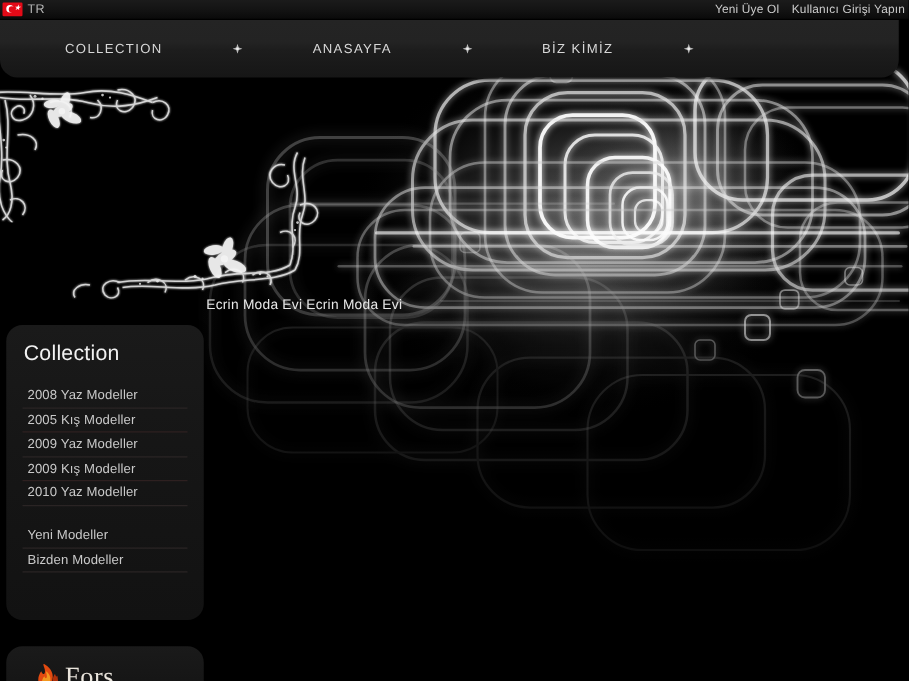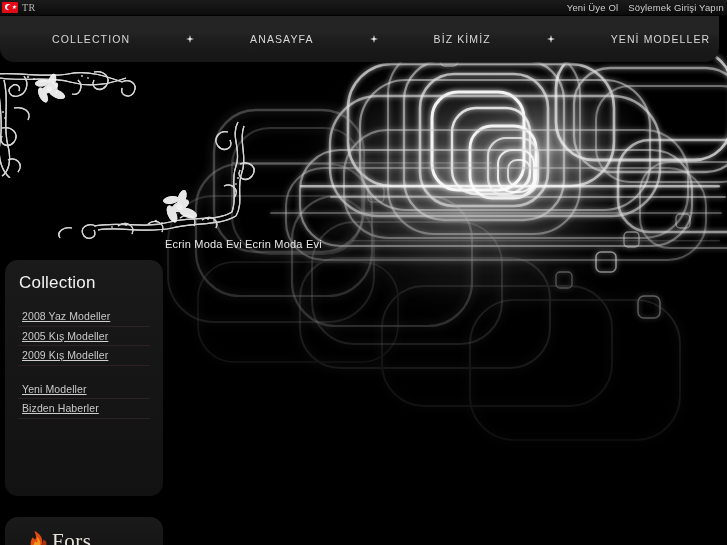--- a/index.html
+++ b/index.html
@@ -80,21 +80,20 @@
     width: 0; height: 0;
     color: #fff;
     font-size: 6px;
     line-height: 4px;
   }
   #lang-label {
     font-size: 10px;
     color: #b4b4b4;
     letter-spacing: .3px;
     line-height: 12px;
-    font-family: Liberation Serif, serif;
   }
   #top-links {
     margin-left: auto;
     display: flex;
     align-items: flex-start;
     gap: 10px;
     padding-right: 3px;
   }
   #top-links a {
     font-size: 9.5px;
@@ -184,21 +183,21 @@
     padding: 0 0 0 14px;
     font-weight: normal;
     margin: 0 0 13px 0;
     line-height: 22px;
   }
   .panel-list {
     list-style: none;
     margin: 0;
     padding: 0 13px 0 13px;
   }
-  .panel-list li { margin: 0; padding: 0; text-decoration: underline; }
+  .panel-list li { margin: 0; padding: 0; }
   .panel-link {
     display: block;
     font-size: 10.5px;
     color: #c9c9c9;
     text-decoration: none;
     line-height: 18.6px;
     height: 18.6px;
     letter-spacing: .1px;
     border-bottom: 1px solid #2a2424;
     padding-left: 4px;
@@ -433,21 +432,21 @@
 
   <div id="topbar">
     <div id="lang-group">
       <span class="tr-flag">
           <i class="tr-star">★</i>
         </span>
       <span id="lang-label">TR</span>
     </div>
     <div id="top-links">
       <a href="#">Yeni Üye Ol</a>
-      <a href="#">Söylemek Girişi Yapın</a>
+      <a href="#">Kullanıcı Girişi Yapın</a>
     </div>
   </div>
 
   <nav id="navbar">
     <div class="nav-inner">
       <a class="nav-item" href="#">COLLECTION</a>
       <span class="nav-gap-a"></span>
       <span class="nav-sep">
         <svg width="8" height="8" viewBox="0 0 8 8" xmlns="http://www.w3.org/2000/svg">
           <path d="M4 0 L5 3 L8 4 L5 5 L4 8 L3 5 L0 4 L3 3 Z" fill="#b9b9b9"></path>
@@ -466,21 +465,20 @@
       <span class="nav-gap-a"></span>
       <a class="nav-item" href="#">BİZ KİMİZ</a>
       <span class="nav-gap-b"></span>
       <span class="nav-sep">
         <svg width="8" height="8" viewBox="0 0 8 8" xmlns="http://www.w3.org/2000/svg">
           <path d="M4 0 L5 3 L8 4 L5 5 L4 8 L3 5 L0 4 L3 3 Z" fill="#b9b9b9"></path>
           <circle cx="4" cy="4" r="1.1" fill="#f0f0f0"></circle>
         </svg>
       </span>
       <span class="nav-gap-b"></span>
-      <a class="nav-item" href="#">YENİ MODELLER</a>
       <span class="nav-gap-b"></span>
 
       <span class="nav-gap-b"></span>
 
     </div>
   </nav>
 
   <span class="site-caption" id="caption-1">Ecrin Moda Evi</span>
   <span class="site-caption" id="caption-2">Ecrin Moda Evi</span>
 
@@ -488,32 +486,38 @@
     <h2 id="collection-title">Collection</h2>
 
     <ul class="panel-list group-one">
       <li>
         <a class="panel-link" href="#">2008 Yaz Modeller</a>
       </li>
       <li>
         <a class="panel-link alt-sep" href="#">2005 Kış Modeller</a>
       </li>
       <li>
+        <a class="panel-link" href="#">2009 Yaz Modeller</a>
+      </li>
+      <li>
         <a class="panel-link alt-sep" href="#">2009 Kış Modeller</a>
       </li>
+      <li>
+        <a class="panel-link" href="#">2010 Yaz Modeller</a>
+      </li>
     </ul>
 
     <div class="panel-gap"></div>
 
     <ul class="panel-list group-two">
       <li>
         <a class="panel-link" href="#">Yeni Modeller</a>
       </li>
       <li>
-        <a class="panel-link alt-sep" href="#">Bizden Haberler</a>
+        <a class="panel-link alt-sep" href="#">Bizden Modeller</a>
       </li>
     </ul>
   </aside>
 
   <div id="bottom-panel">
     <div id="bottom-logo">
       <svg width="22" height="20" viewBox="0 0 22 20" xmlns="http://www.w3.org/2000/svg">
         <path d="M8 20 C2 16 3 10 6 6 C7 9 9 9 9 6 C9 3 7 1 8 0 C13 3 16 7 15 12 C14.5 16 12 19 8 20 Z" fill="#e24a10"></path>
         <path d="M9 20 C5.5 17 6 13 8.5 10 C9 12 10.5 12 10.5 10 C10.5 8 9.5 7 10 6 C13 8.5 14 11.5 13 15 C12.4 17.6 11 19.3 9 20 Z" fill="#f5a623" opacity=".85"></path>
         <path d="M17 18 C14 15 15 11 17 8 C17.5 10.5 19 11 19 9 C19 12 20 14 19 16 C18.5 17.2 18 17.7 17 18 Z" fill="#c0340a" opacity=".9"></path>

